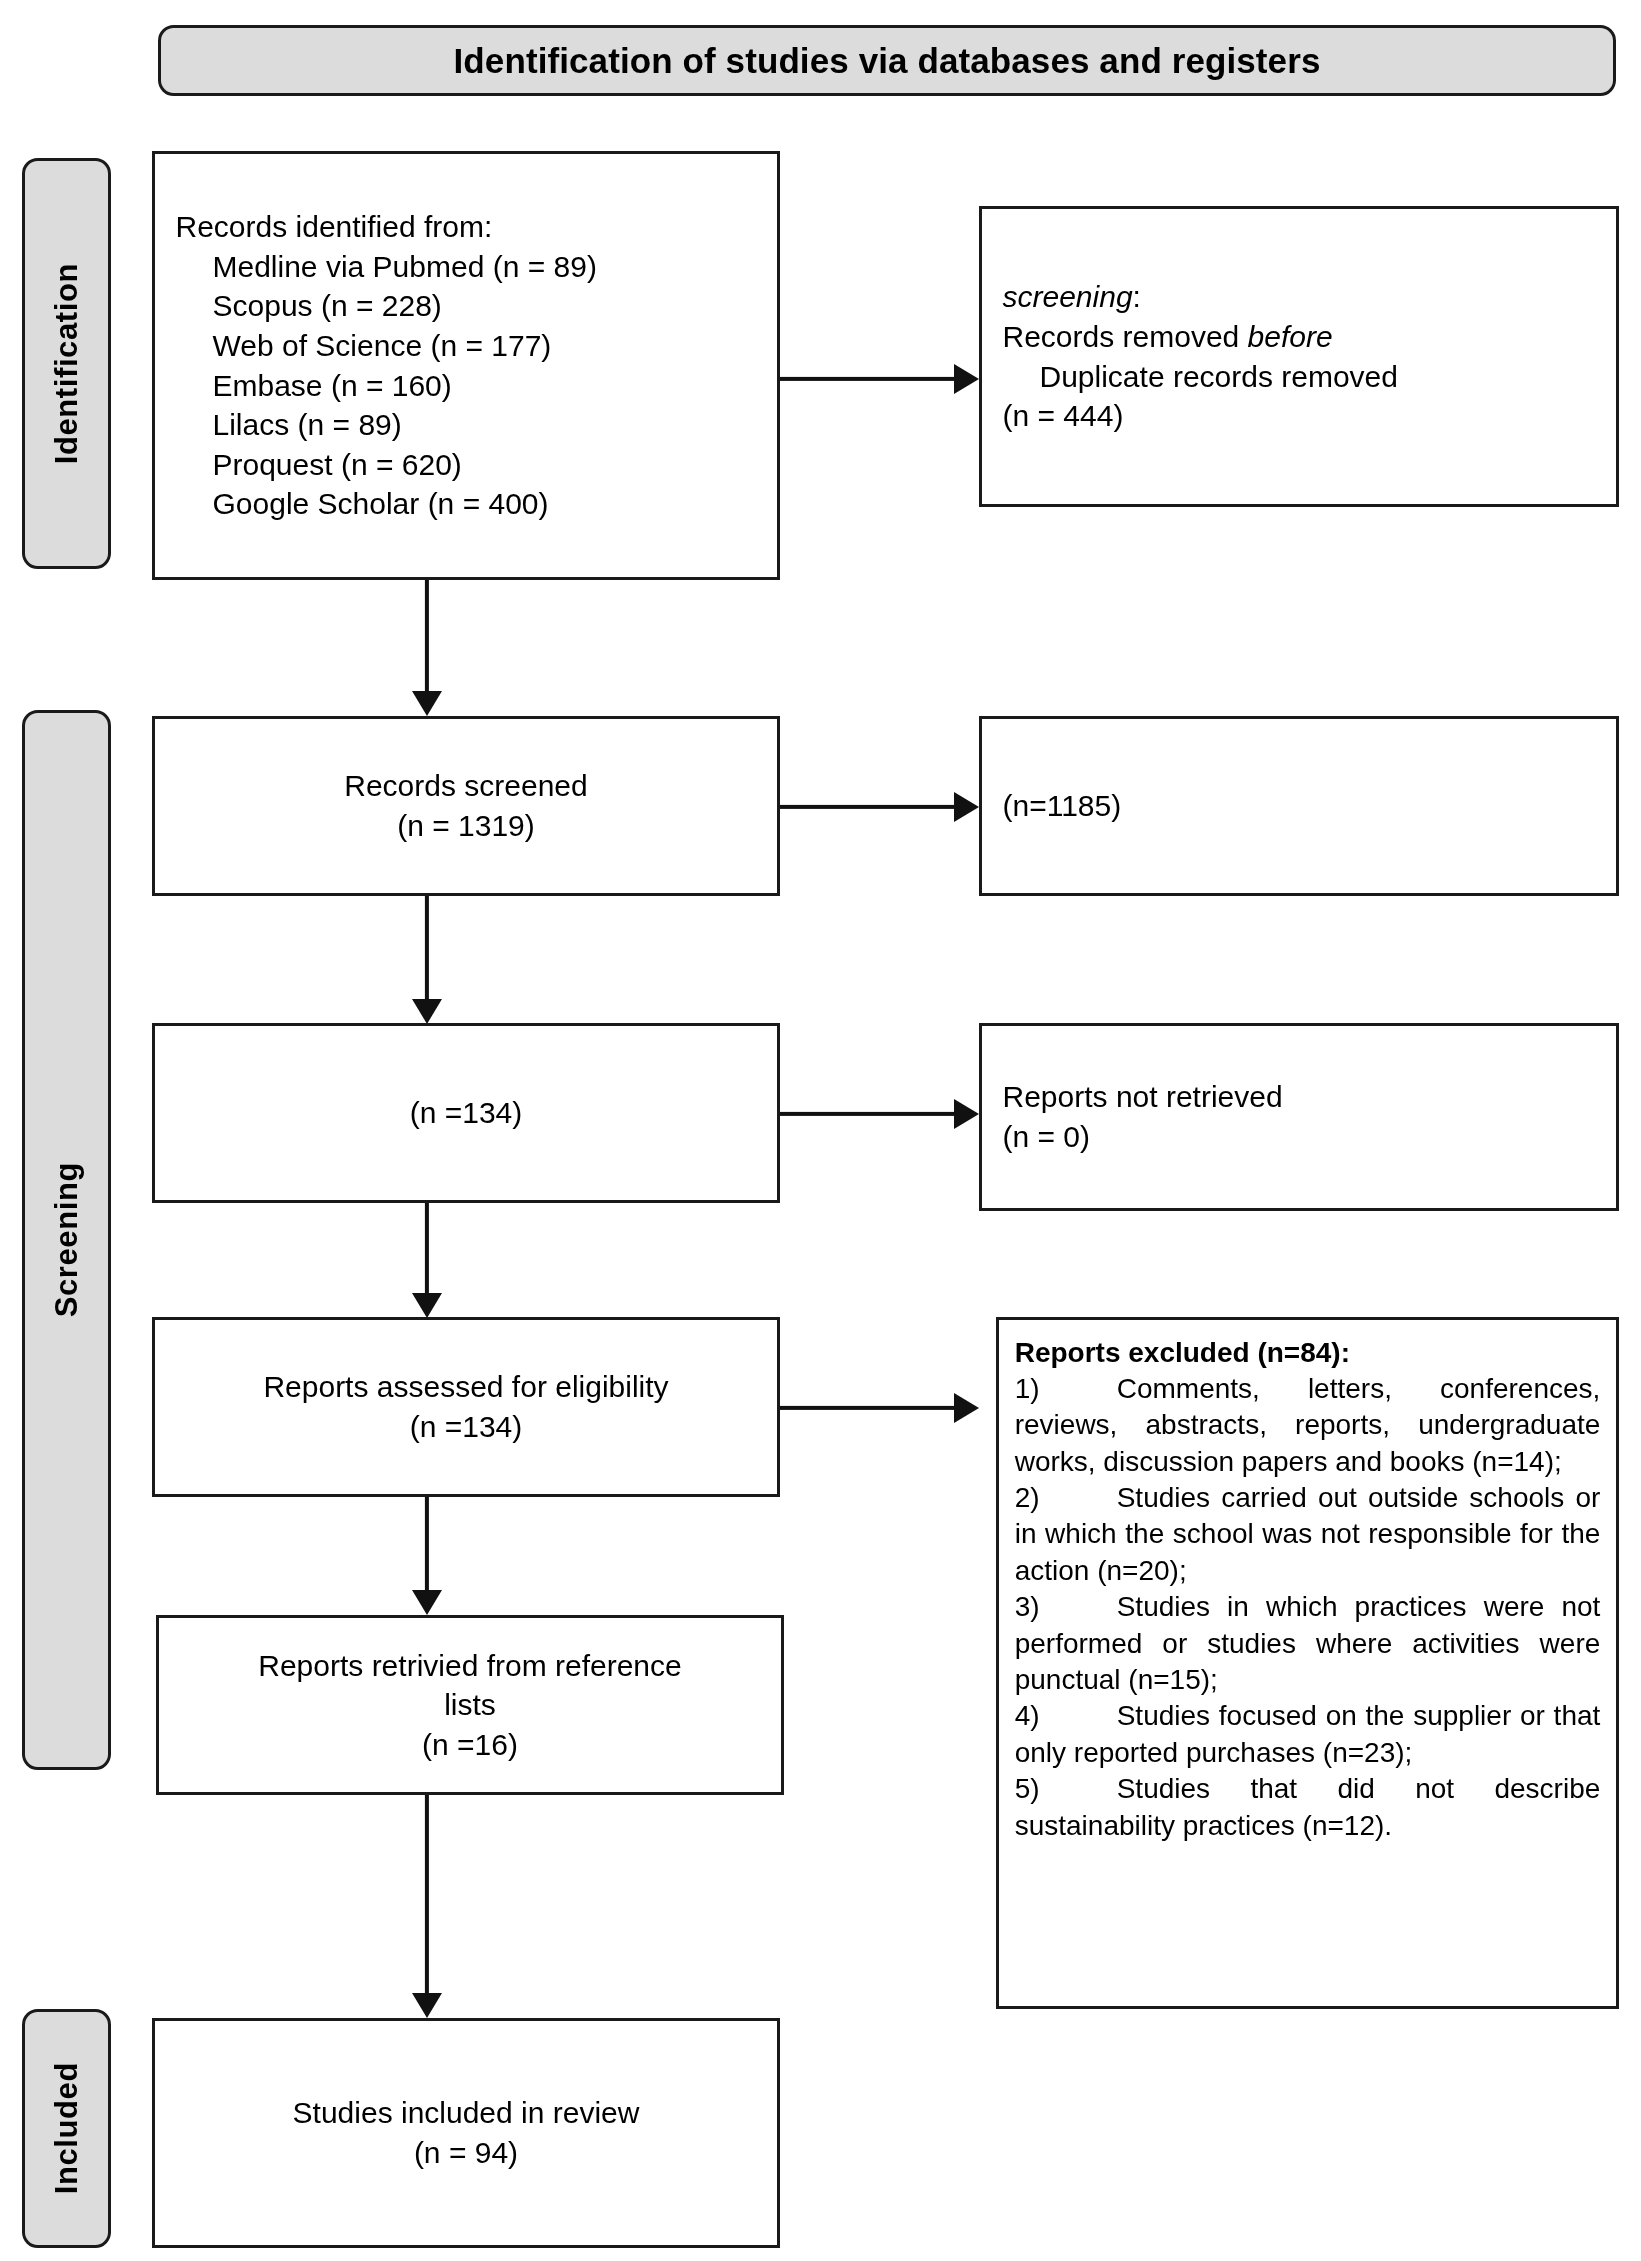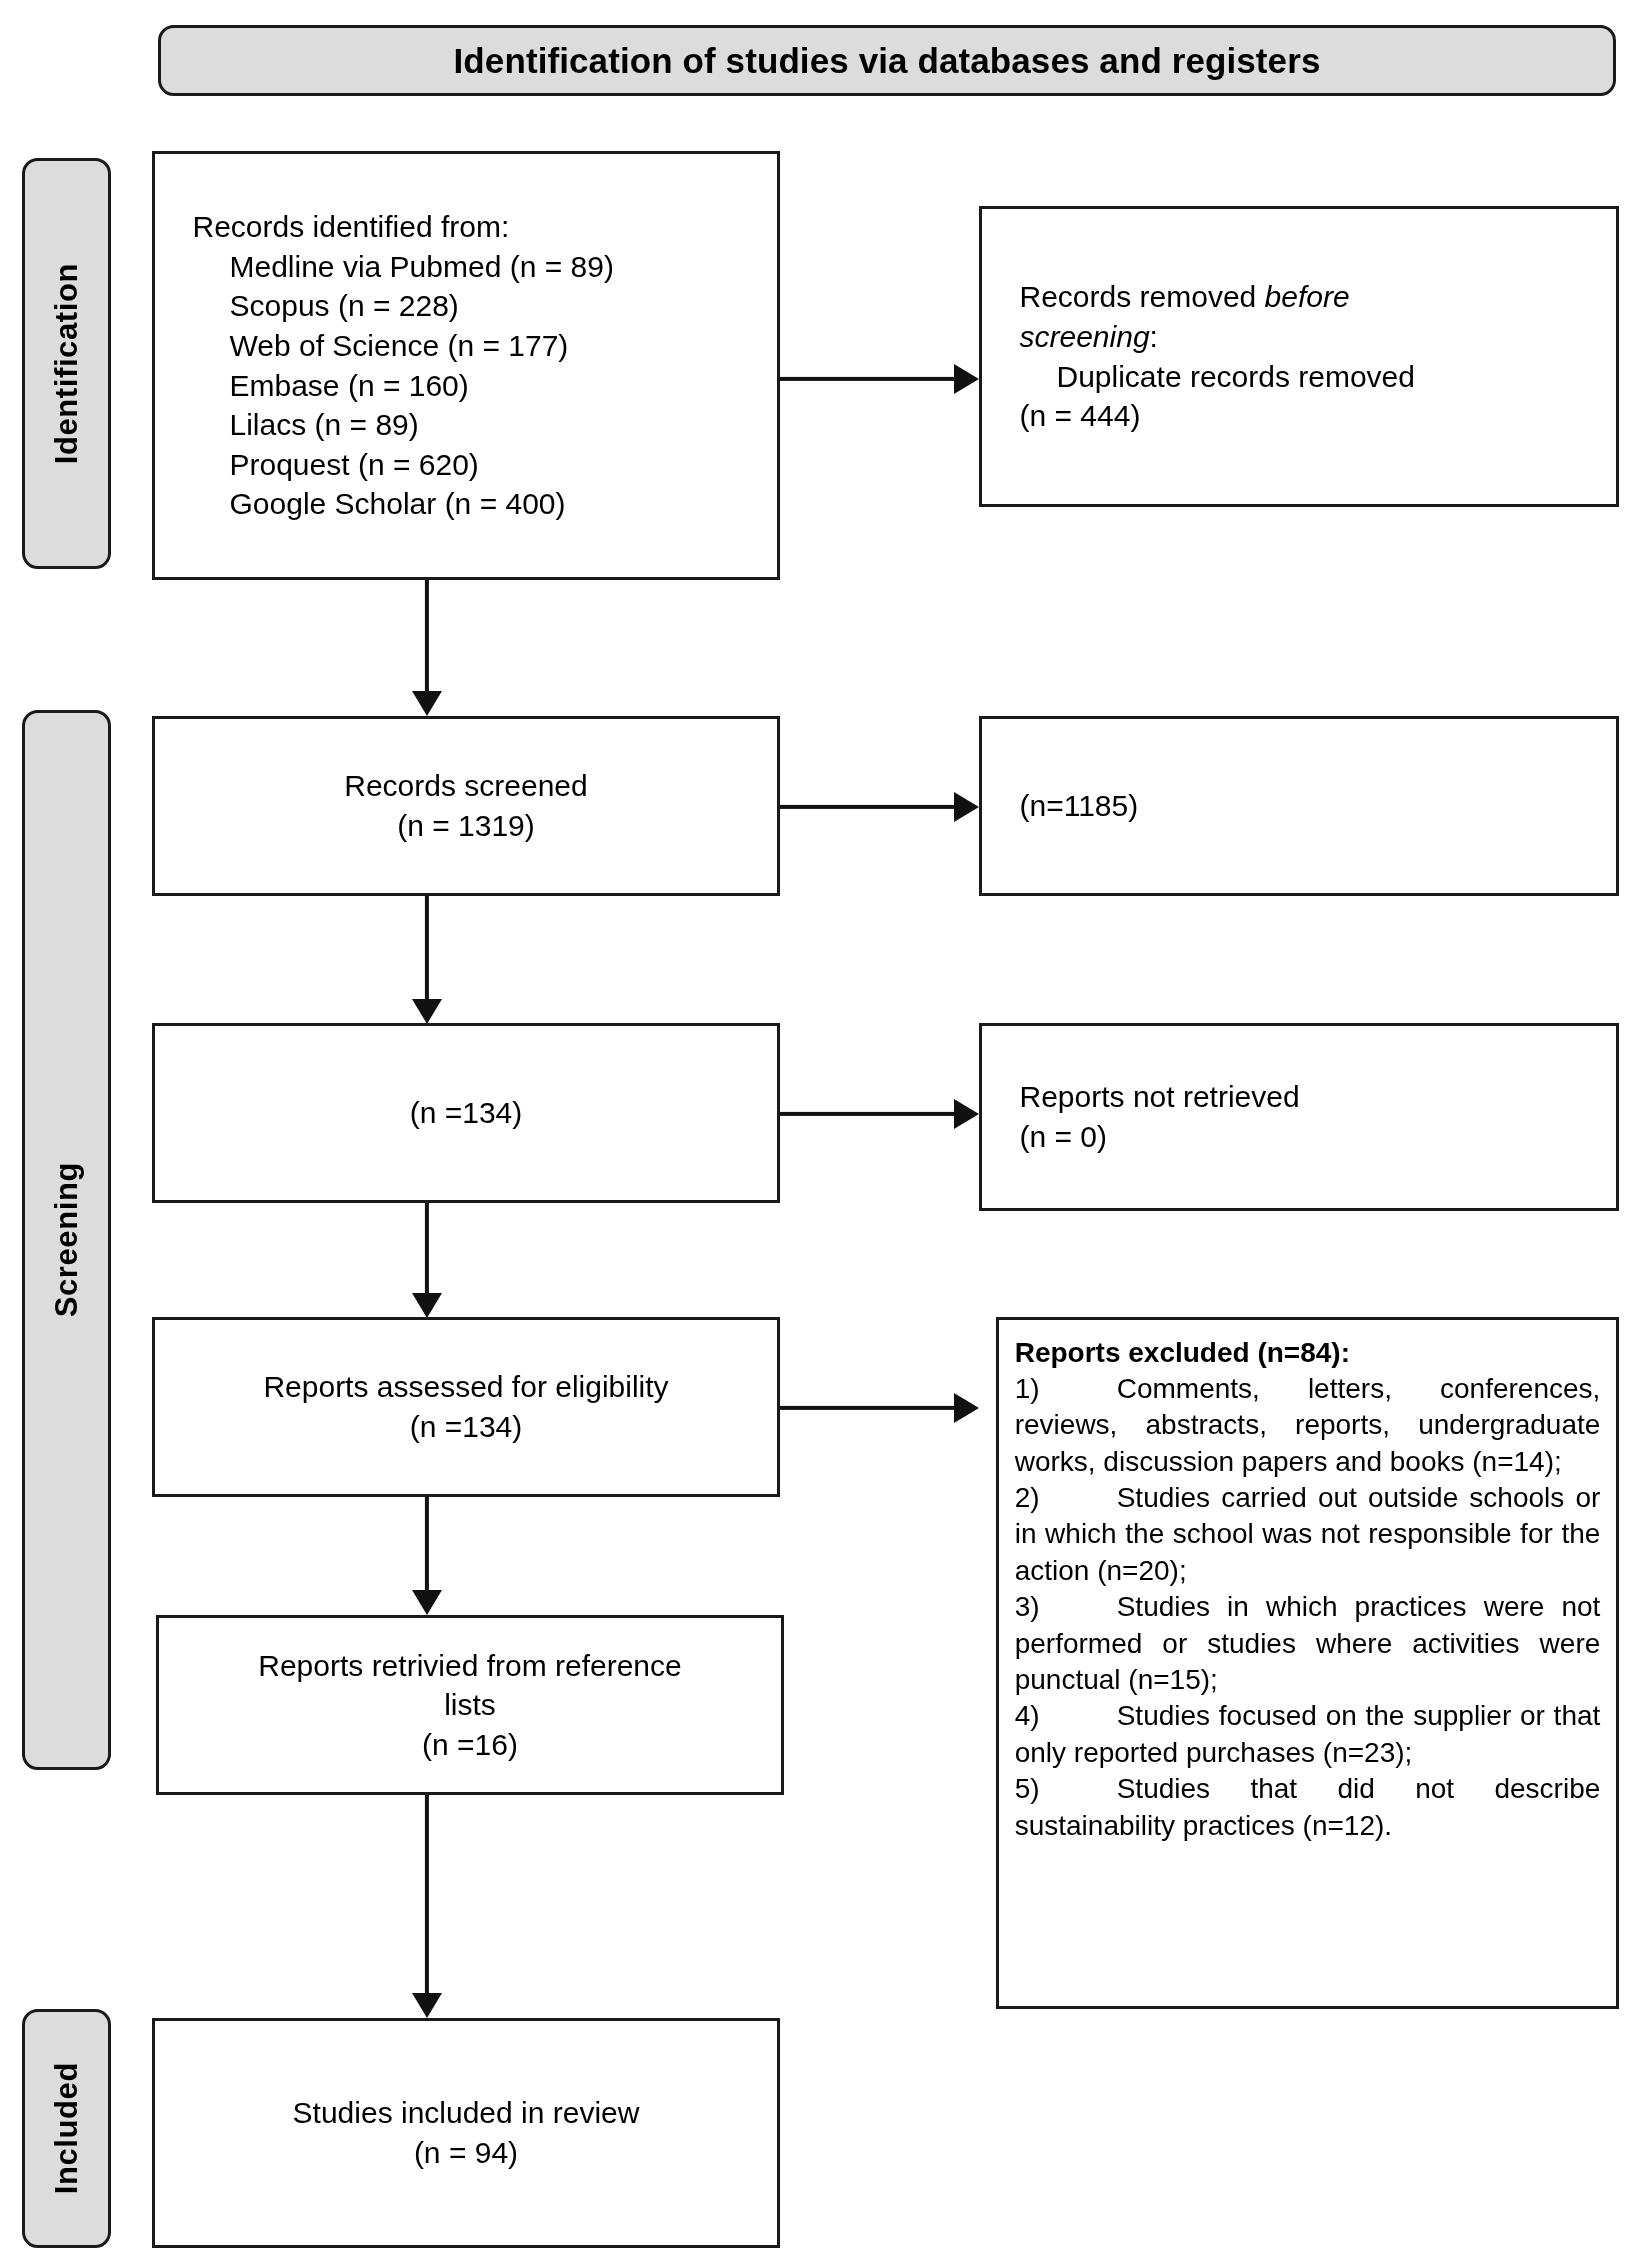--- a/index.html
+++ b/index.html
@@ -64,21 +64,21 @@
     background: #ffffff;
     border: 3px solid #1a1a1a;
     display: flex;
     flex-direction: column;
     justify-content: center;
     font-size: 30px;
     line-height: 1.32;
     color: #000;
   }
   .box.center  { align-items: center; text-align: center; }
-  .box.left    { align-items: flex-start; text-align: left; padding-left: 17px; }
+  .box.left    { align-items: flex-start; text-align: left; }
   .box .pad    { padding: 0 20.5px; width: 100%; box-sizing: border-box; }
 
   
   .indent { padding-left: 37px; display: block; }
 
   .ital { font-style: italic; }
 
   
   .box.just {
     justify-content: flex-start;
@@ -171,22 +171,22 @@
     </div>
   </div>
 
   <div class="arrow-h" style="left:780px; top:362px; width:199px; height:33px;">
     <div class="shaft" style="width:176px;"></div>
     <div class="head"></div>
   </div>
 
   <div class="node box left" style="left:979px; top:206px; width:640px; height:301px;">
     <div class="pad">
+      <div><span class="ital">screening</span><span>:</span></div>
       <div><span>Records removed </span><span class="ital">before</span></div>
-      <div><span class="ital">screening</span><span>:</span></div>
       <div class="indent">Duplicate records removed</div>
       <div>(n = 444)</div>
     </div>
   </div>
 
   <div class="arrow-v" style="left:410px; top:580px; width:33px; height:136px;">
     <div class="shaft" style="height:113px;"></div>
     <div class="head"></div>
   </div>
 

